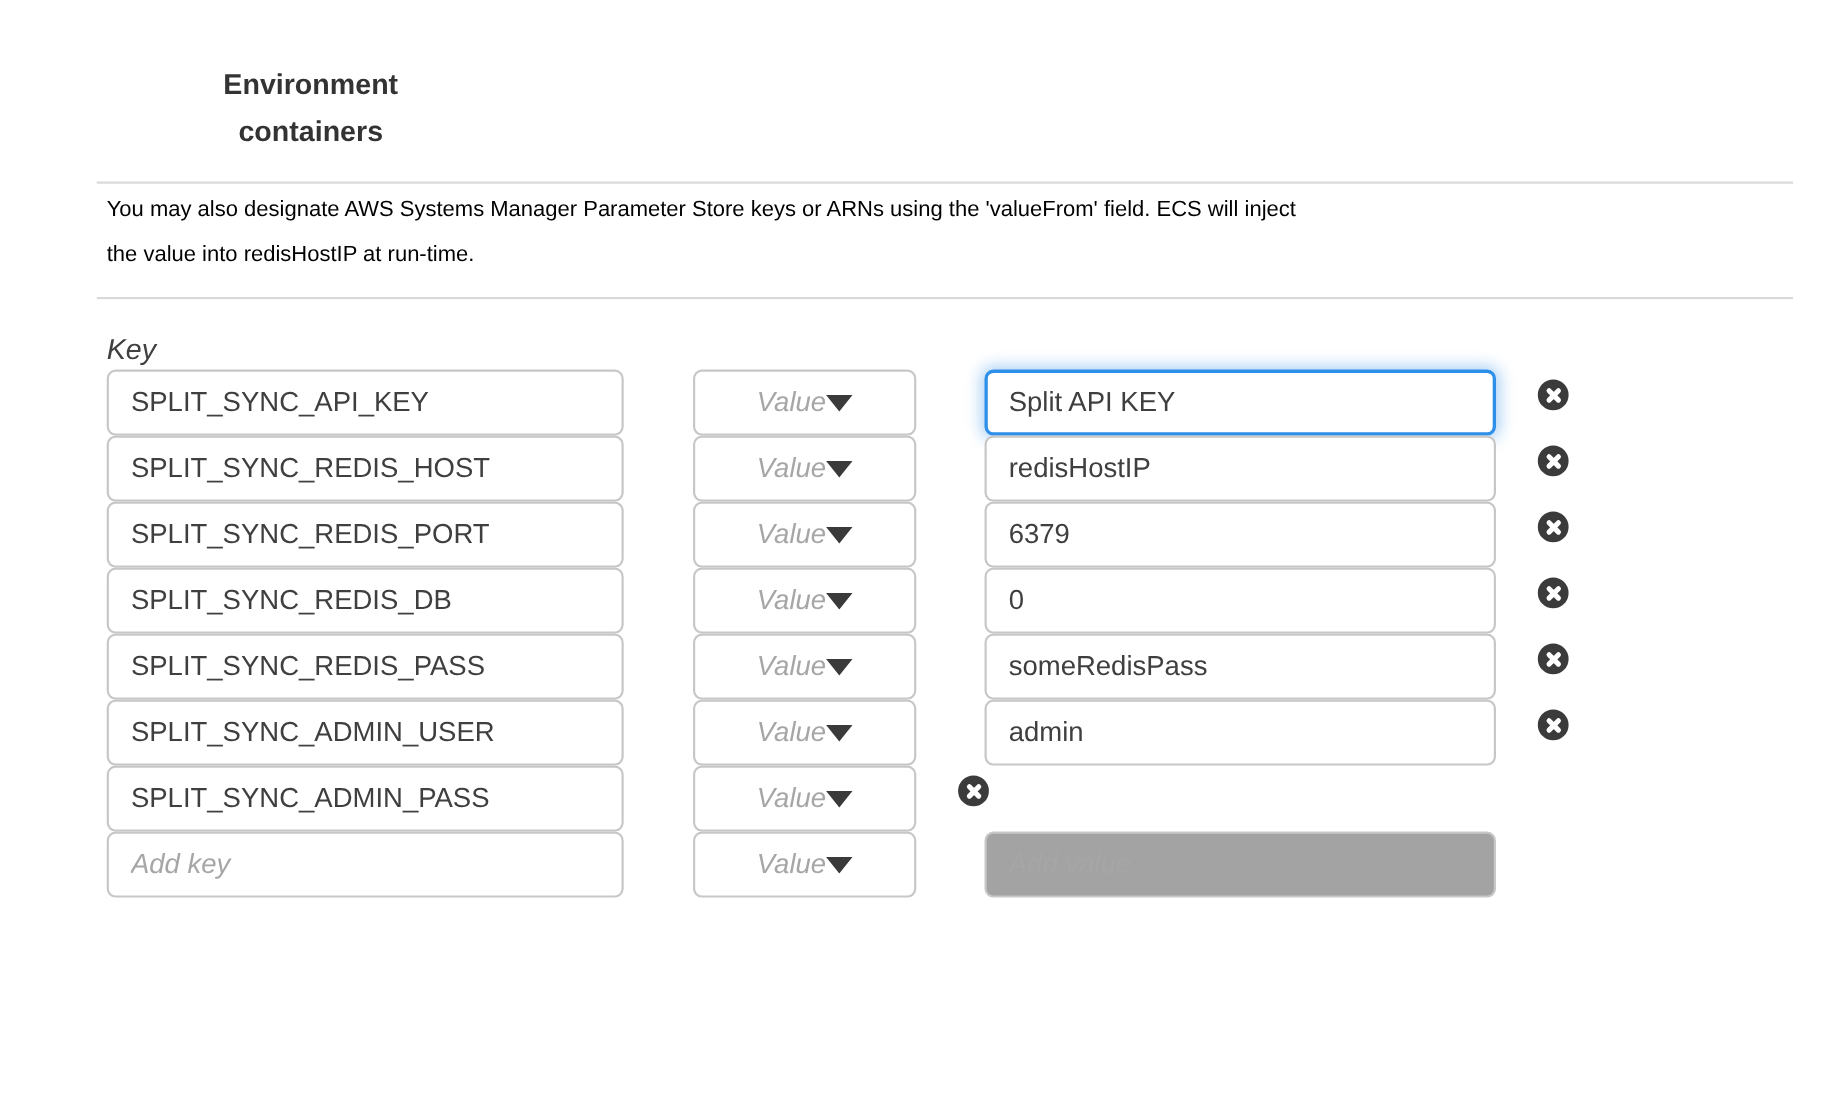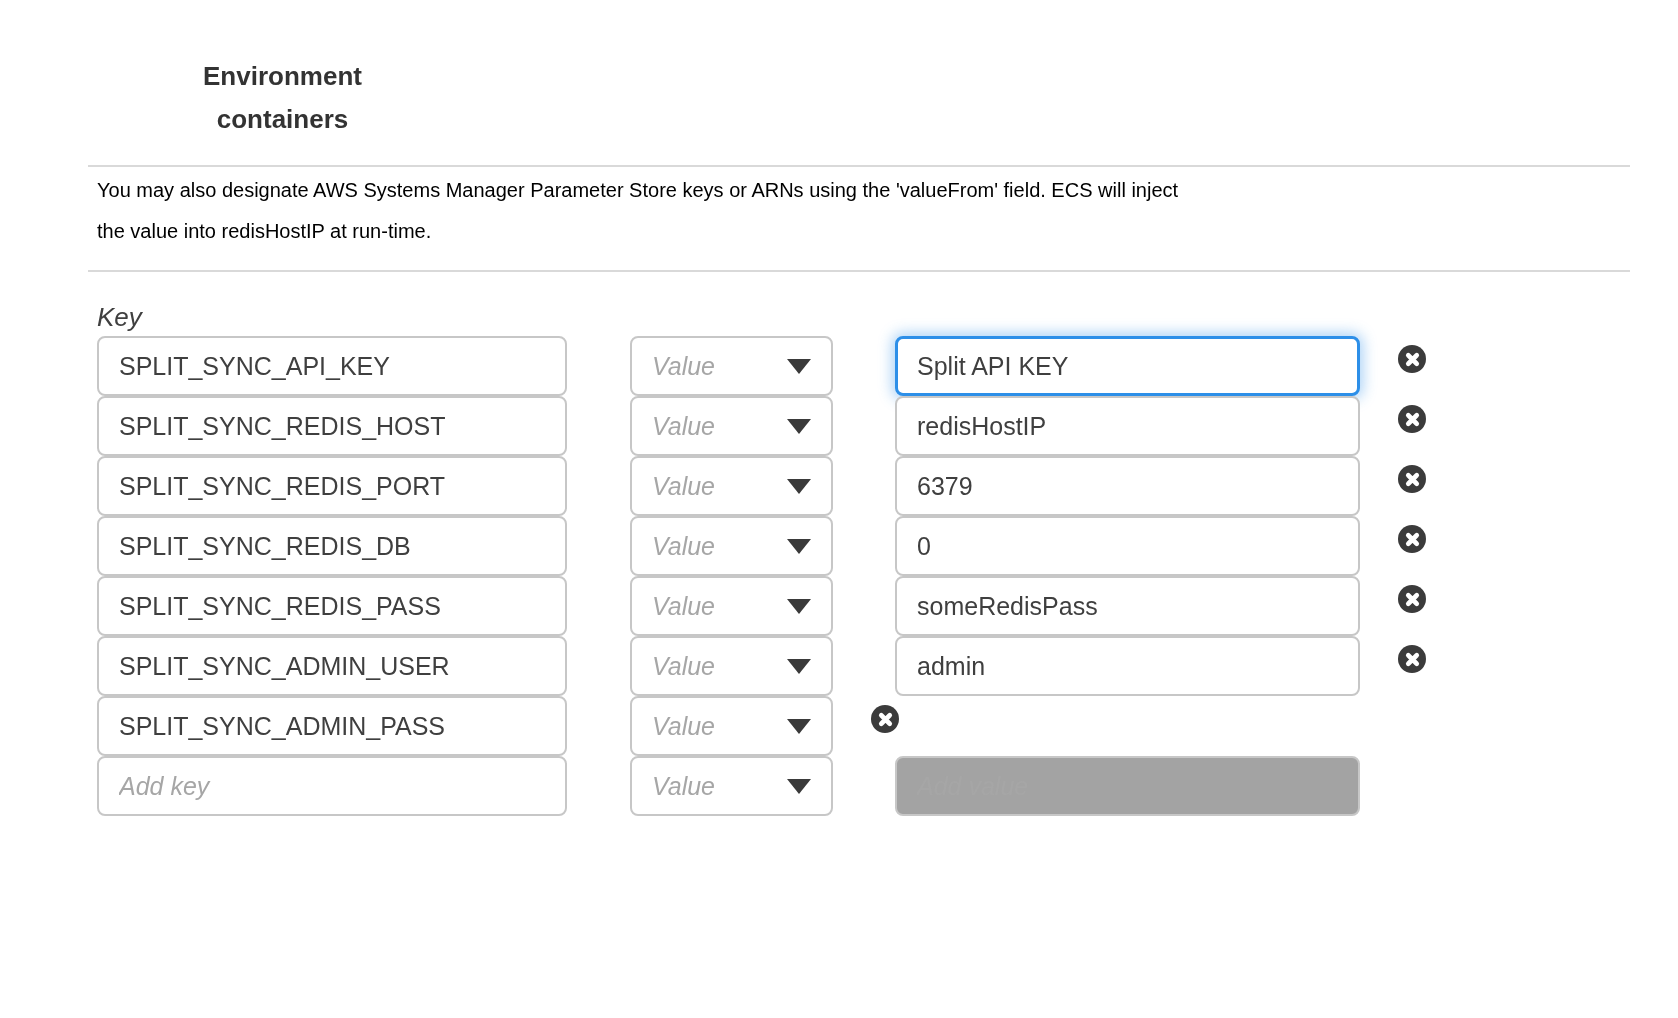--- a/index.html
+++ b/index.html
@@ -105,21 +105,21 @@
   .type-select {
     box-sizing: border-box;
     width: 203px;
     margin-left: 63px;
     height: 60px;
     border: 2px solid #c7c7c7;
     border-radius: 8px;
     background: #ffffff;
     display: flex;
     align-items: center;
-    justify-content: space-between;
+    justify-content: center;
     padding: 0 20px;
     cursor: pointer;
   }
   .type-select .type-label {
     font-size: 25px;
     font-style: italic;
     color: #a6a6a6;
   }
   .caret {
     width: 0;

